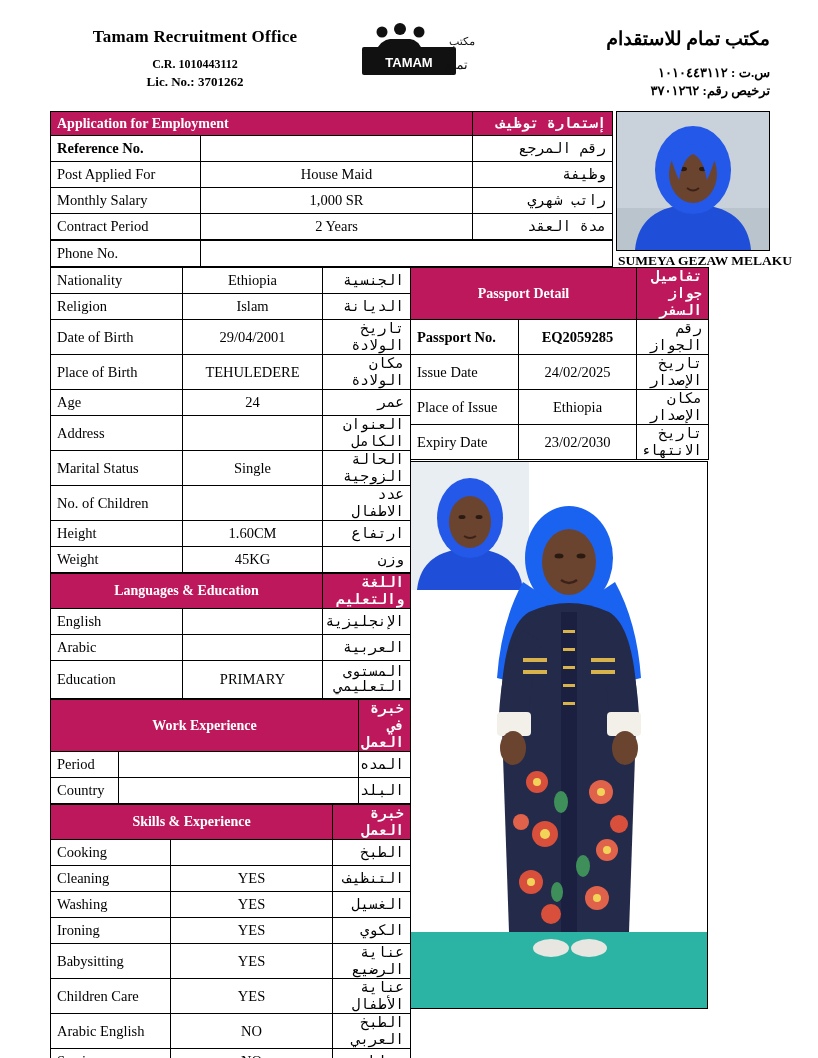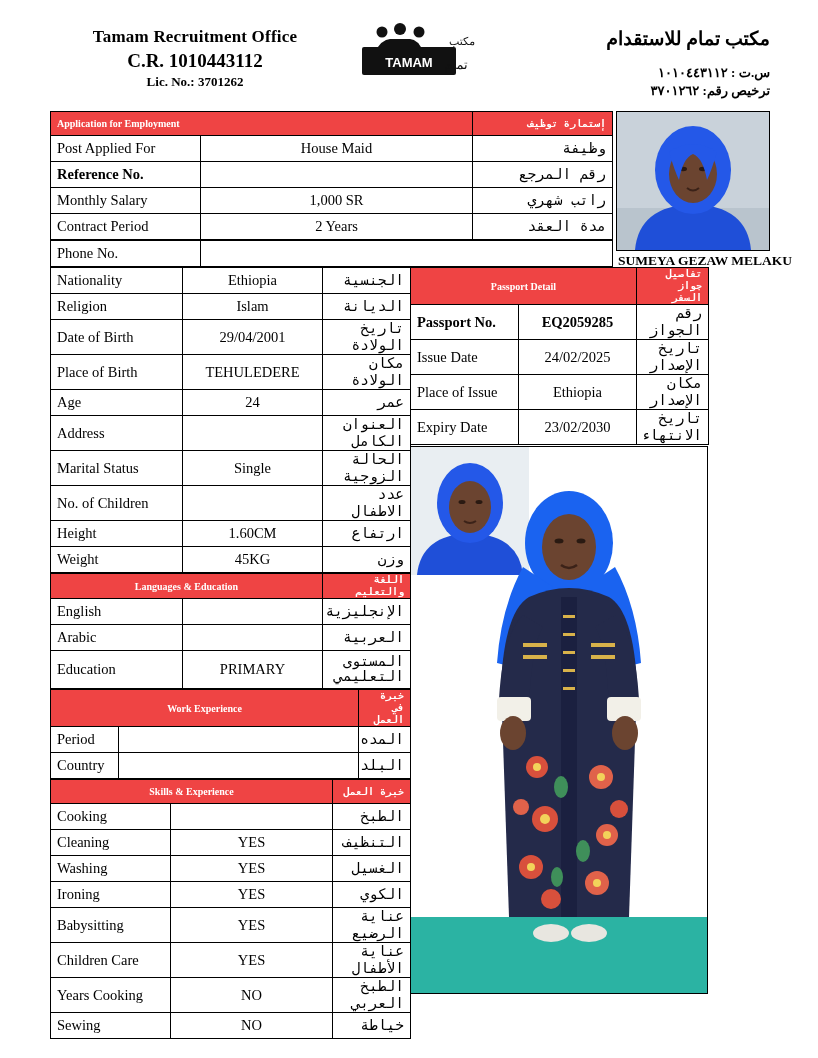--- a/index.html
+++ b/index.html
@@ -35,22 +35,22 @@
     text-align: center;
   }
   .hdr-left .l1 {
     font-family: "Liberation Serif", serif;
     font-weight: bold;
     font-size: 17px;
     letter-spacing: .2px;
   }
   .hdr-left .l2 {
     font-weight: bold;
-    font-size: 19px;
-    margin-top: 3px;
+    font-size: 12px;
+    margin-top: 10px;
   }
   .hdr-left .l3 {
     font-weight: bold;
     font-size: 13px;
     margin-top: 2px;
   }
   .hdr-right {
     position: absolute;
     right: 48px; top: 8px;
     width: 300px;
@@ -92,24 +92,24 @@
     padding: 0 6px;
     vertical-align: middle;
     box-sizing: border-box;
   }
   .lbl { text-align: left; }
   .val { text-align: center; }
   .ar  { text-align: right; direction: rtl; font-size: 13.5px; font-family: Liberation Mono, monospace; }
   .bold { font-weight: bold; }
 
   .band td {
-    background: #ef4444;
+    background: #be185d;
     color: #ffffff;
     font-weight: bold;
-    font-size: 10px;
+    font-size: 14px;
     height: 24px;
   }
   .band .ar { color: #ffffff; font-weight: bold; }
 
   
   .main {
     position: absolute;
     left: 50px;
     top: 111px;
     width: 720px;
@@ -247,28 +247,28 @@
             <col class="c1">
             <col class="c2">
             <col class="c3">
           </colgroup>
         <tbody>
           <tr class="band">
             <td colspan="2" class="lbl">Application for Employment</td>
             <td class="ar">إستمارة توظيف</td>
           </tr>
           <tr>
+            <td class="lbl bold">Reference No.</td>
+            <td class="val"></td>
+            <td class="ar">رقم المرجع</td>
+          </tr>
+          <tr>
             <td class="lbl">Post Applied For</td>
             <td class="val">House Maid</td>
             <td class="ar">وظيفة</td>
-          </tr>
-          <tr>
-            <td class="lbl bold">Reference No.</td>
-            <td class="val"></td>
-            <td class="ar">رقم المرجع</td>
           </tr>
           <tr>
             <td class="lbl">Monthly Salary</td>
             <td class="val">1,000 SR</td>
             <td class="ar">راتب شهري</td>
           </tr>
           <tr>
             <td class="lbl">Contract Period</td>
             <td class="val">2 Years</td>
             <td class="ar">مدة العقد</td>
@@ -465,21 +465,21 @@
               <td class="lbl">Babysitting</td>
               <td class="val">YES</td>
               <td class="ar">عناية الرضيع</td>
             </tr>
             <tr>
               <td class="lbl">Children Care</td>
               <td class="val">YES</td>
               <td class="ar">عناية الأطفال</td>
             </tr>
             <tr>
-              <td class="lbl">Years Cooking</td>
+              <td class="lbl">Arabic English</td>
               <td class="val">NO</td>
               <td class="ar">الطبخ العربي</td>
             </tr>
             <tr>
               <td class="lbl">Sewing</td>
               <td class="val">NO</td>
               <td class="ar">خياطة</td>
             </tr>
           </tbody>
         </table>

